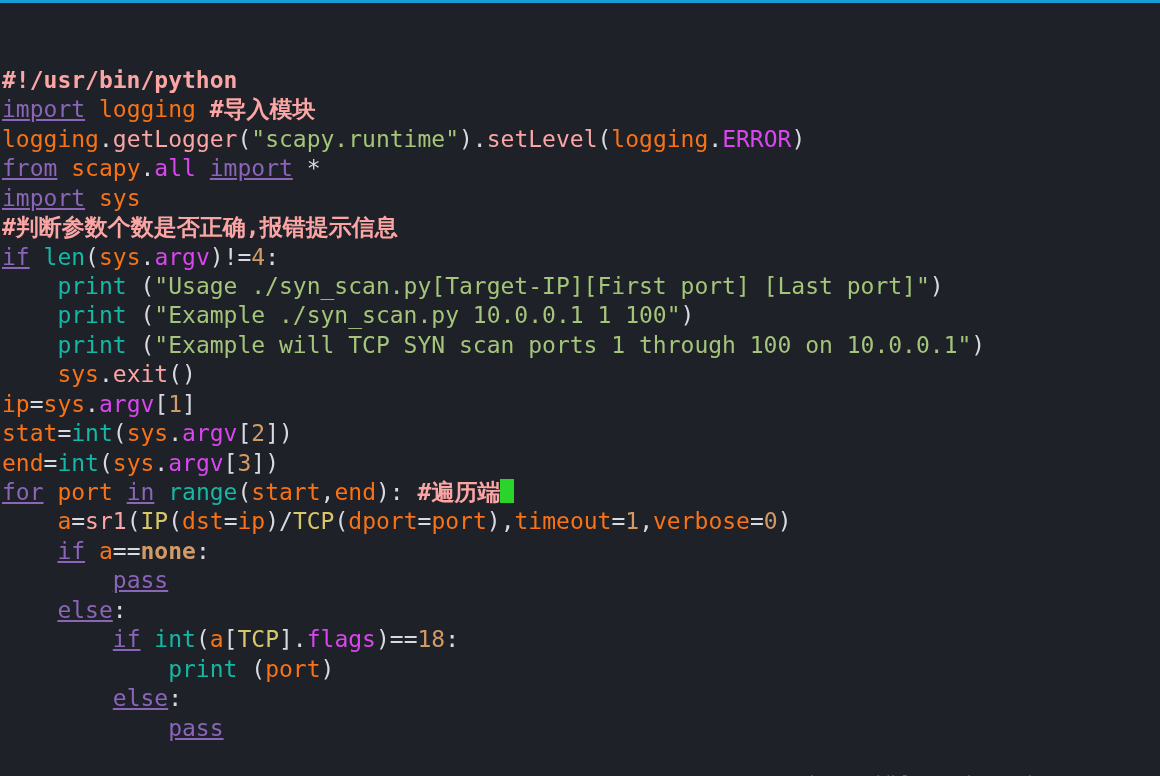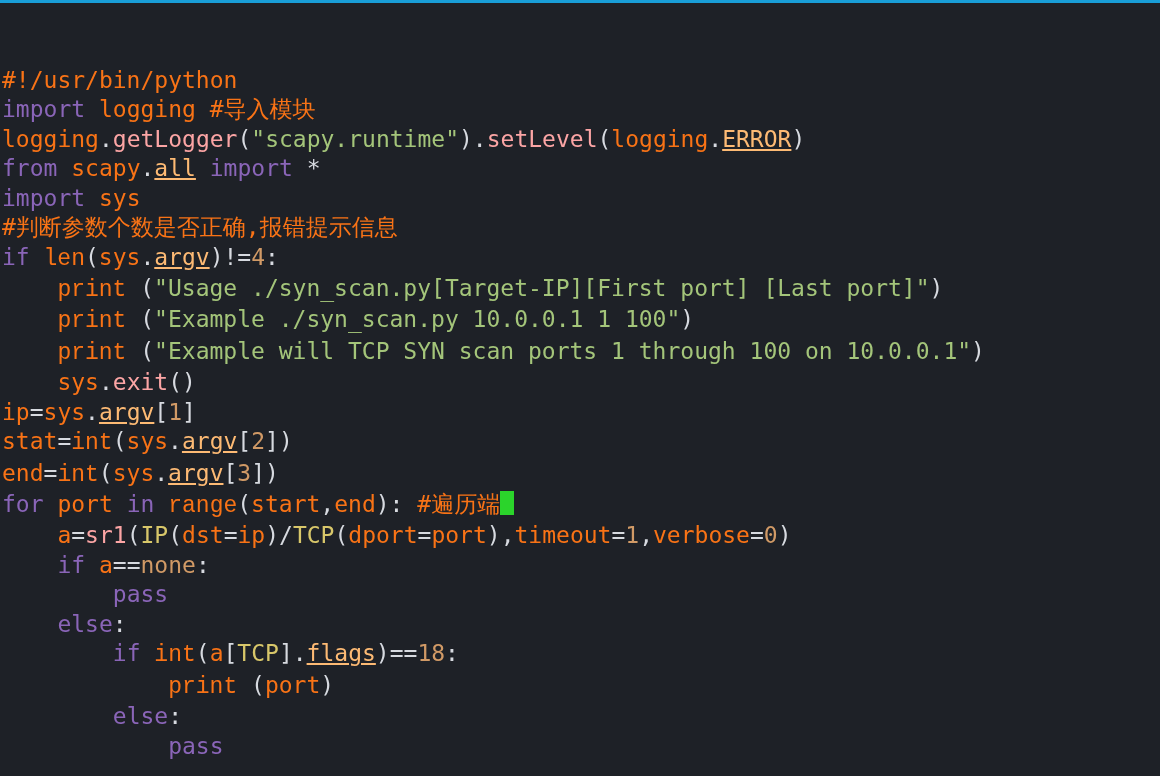--- a/index.html
+++ b/index.html
@@ -18,32 +18,32 @@
   .editor {
     font-family: "Consolas","DejaVu Sans Mono","Courier New",monospace;
     font-size: 23px;
     line-height: 1.28;
     padding: 4px 2px 0 2px;
     color: #d7dae0;
     white-space: pre;
     position: relative;
   }
   
-  .c-comment   { color: #f97316; }       
-  .c-kw        { color: #8a65b8; }       
+  .c-comment   { color: #fca5a5; font-weight: bold; }       
+  .c-kw        { color: #8a65b8; text-decoration: underline; }       
   .c-def       { color: #e5e5e5; }       
   .c-id        { color: #f97316; }       
-  .c-func      { color: #f97316; font-family: Liberation Mono, monospace; }       
+  .c-func      { color: #14b8a6; }       
   .c-call      { color: #fca5a5; }       
   .c-str       { color: #a4c57a; }       
   .c-num       { color: #d19a66; }       
   .c-op        { color: #d7dae0; }       
-  .c-attr      { color: #fdba74; text-decoration: underline; }       
+  .c-attr      { color: #d946ef; }       
   .c-yellow    { color: #d8c76a; }       
-  .c-const     { color: #d19a66; }       
+  .c-const     { color: #d19a66; font-weight: bold; }       
   .cursor {
     display: inline-block;
     width: 14px;
     height: 24px;
     background: #2bd42b;
     vertical-align: text-bottom;
     margin-bottom: 2px;
   }
   .watermark {
     position: absolute;

